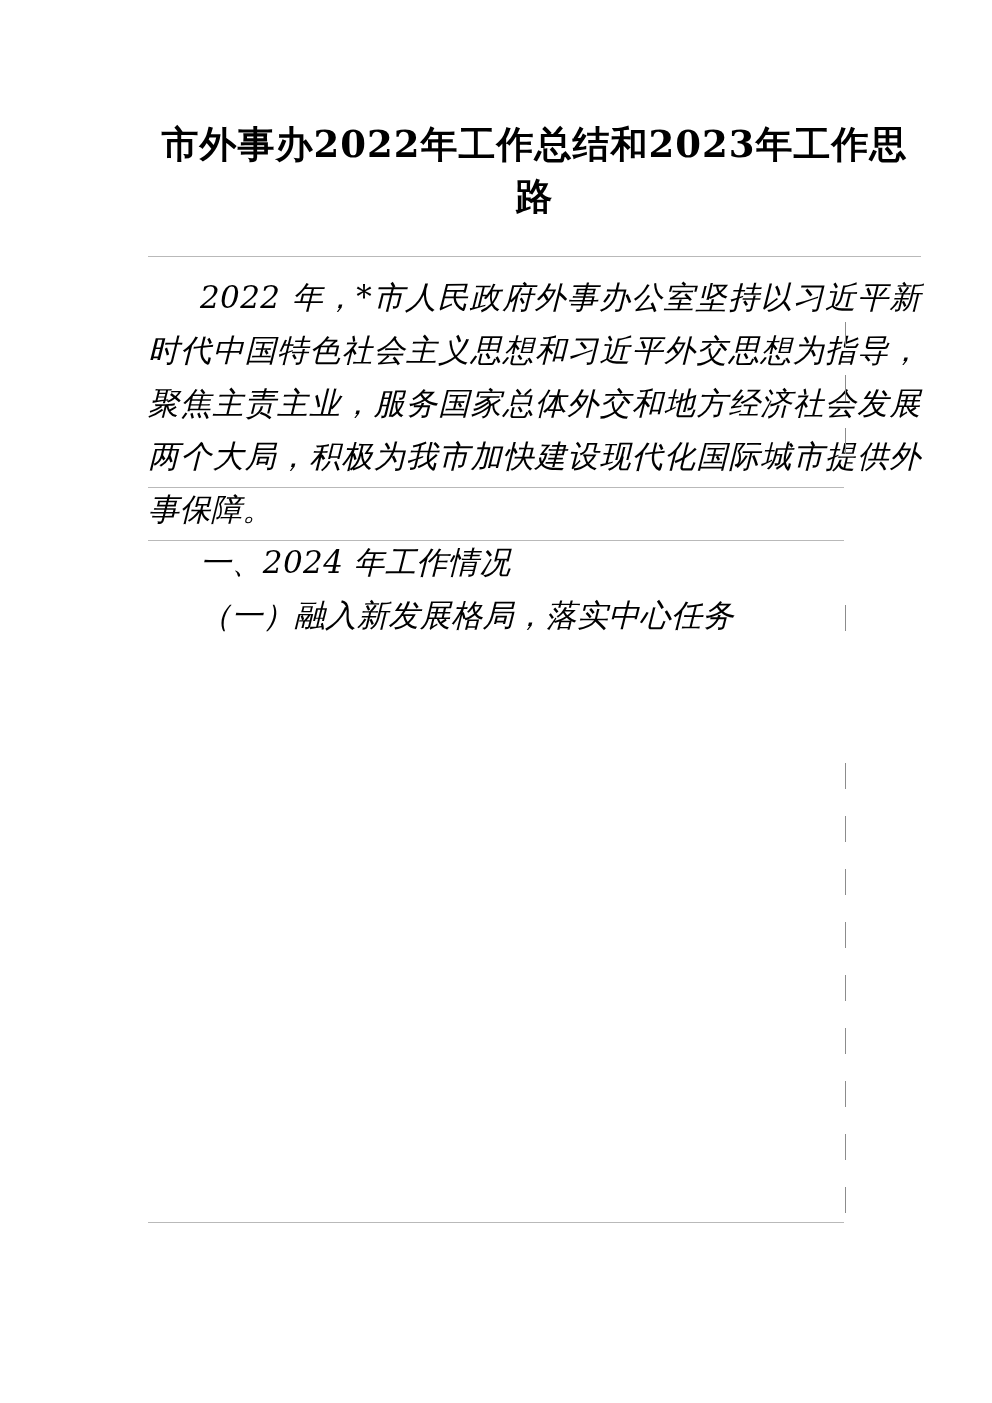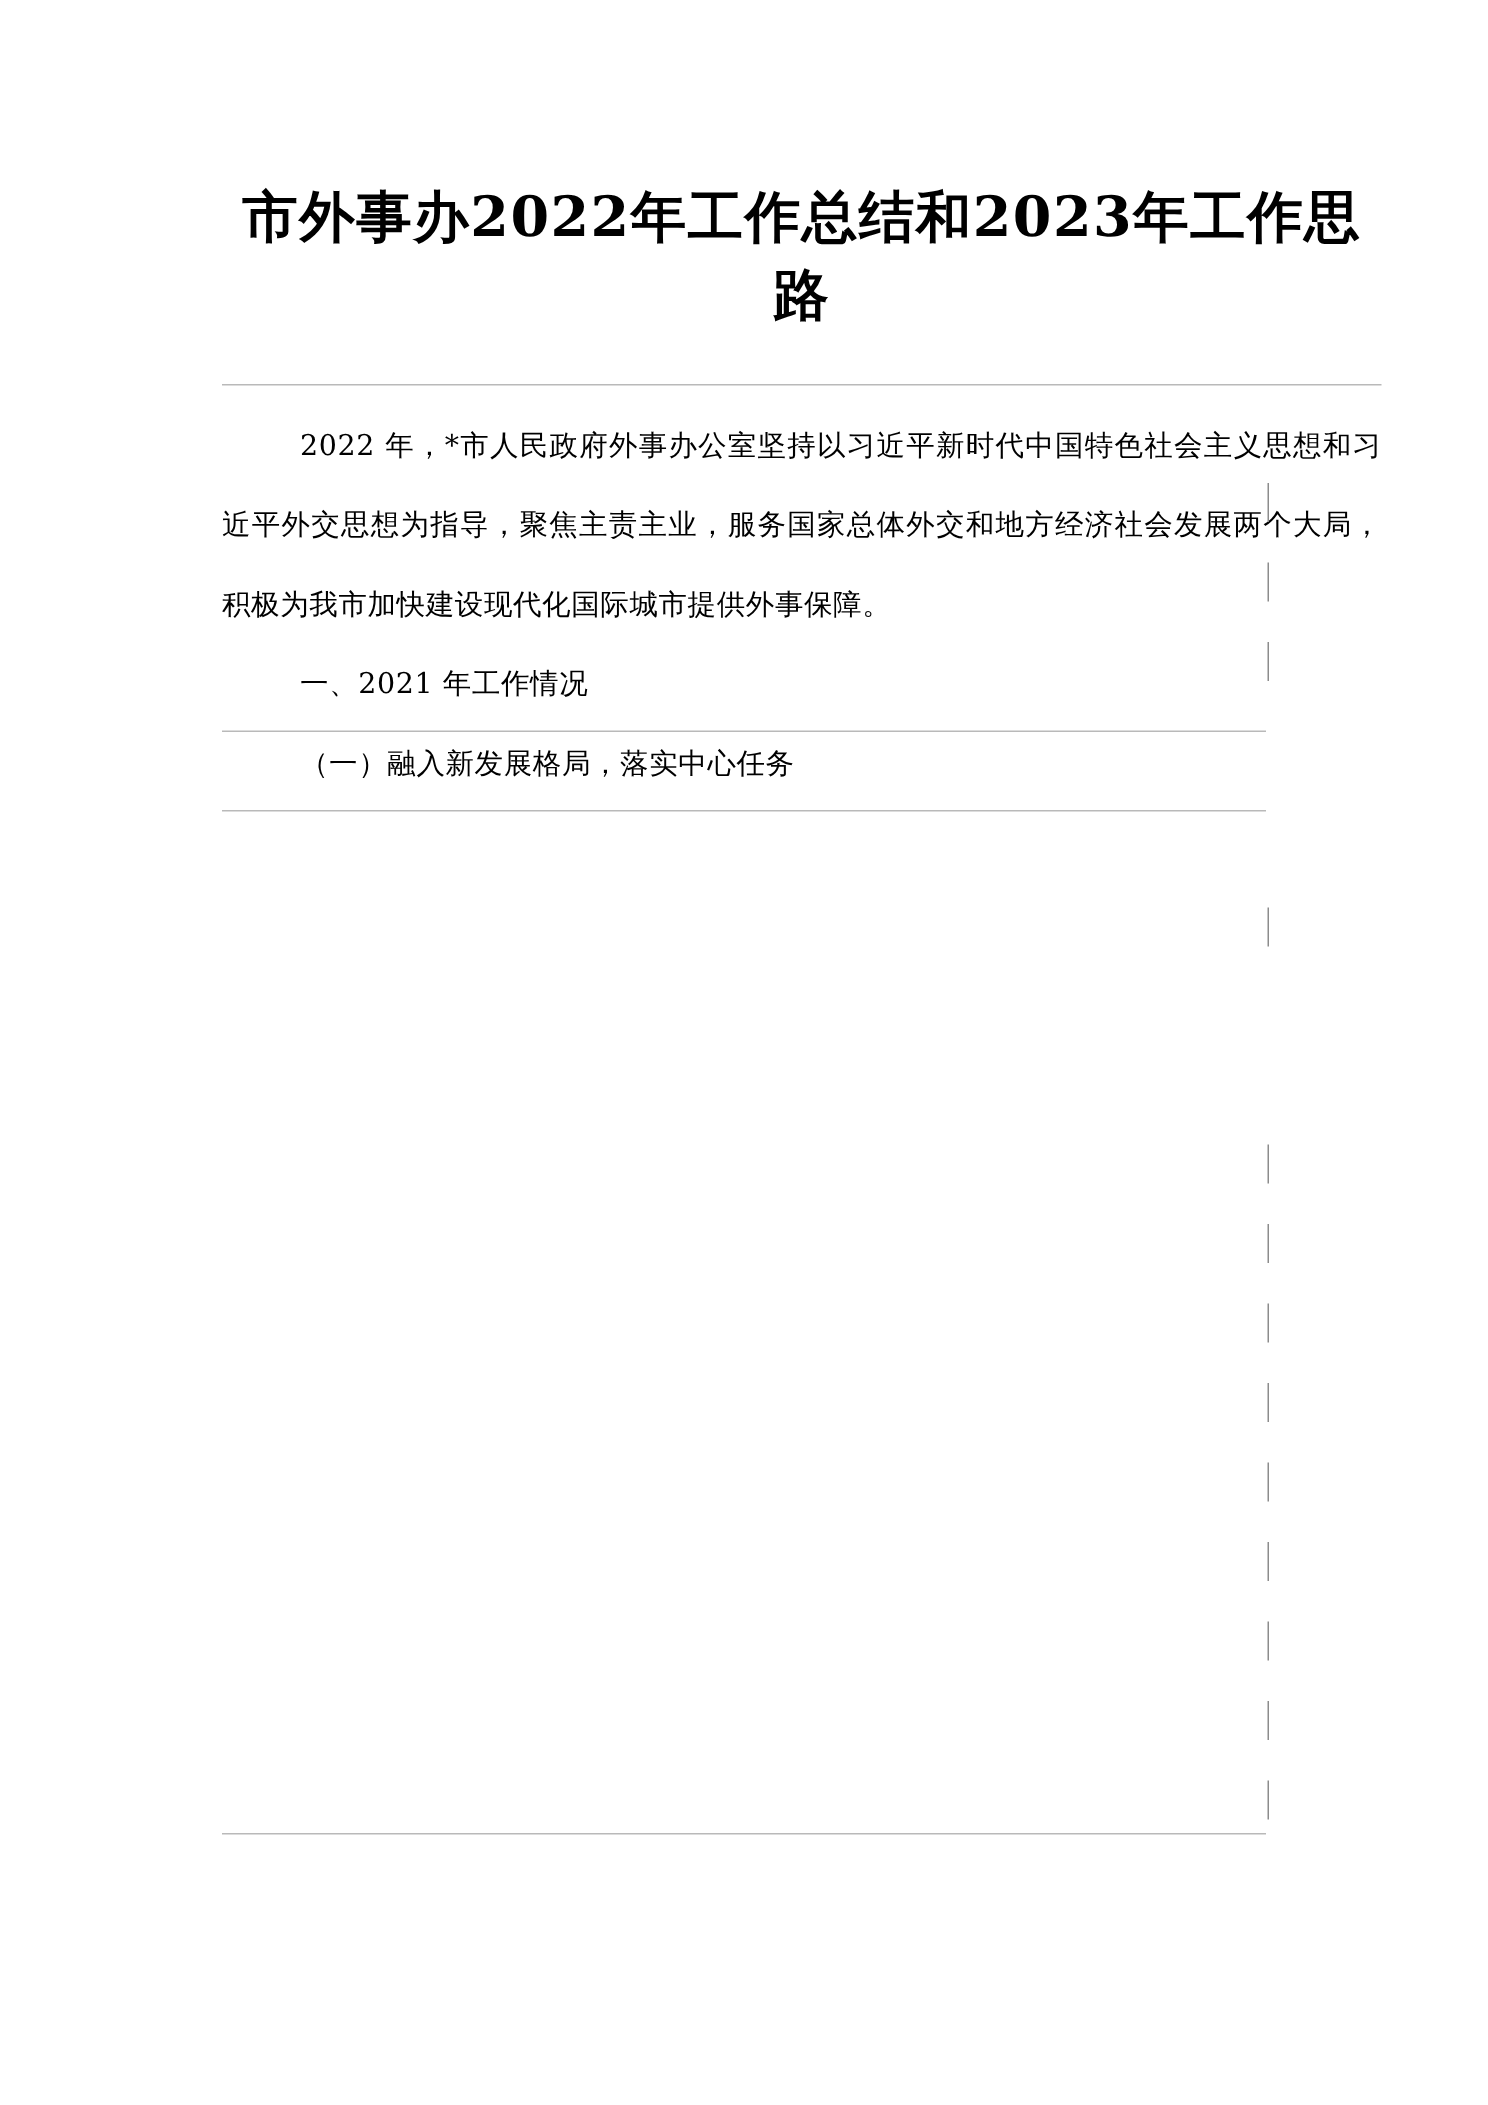--- a/index.html
+++ b/index.html
@@ -32,26 +32,27 @@
     padding: 0 6px;
     color: #000;
   }
   .rule {
     border: 0;
     border-top: 1px solid #b9b9b9;
     margin: 0 0 14px 0;
     width: 100%;
   }
   .body-text {
-    font-size: 19px;
+    font-size: 31px;
     line-height: 53px;
     text-align: justify;
     text-justify: inter-ideograph;
     margin: 0;
     letter-spacing: 0.4px;
+    font-style: italic;
   }
   .body-text.indent {
     text-indent: 52px;
   }
   .edge-marks {
     position: absolute;
     left: 0;
     top: 0;
     width: 992px;
     height: 1403px;
@@ -73,21 +74,21 @@
 </head>
 <body>
 
 <div class="page">
 
   <h1 class="doc-title">市外事办2022年工作总结和2023年工作思路</h1>
 
   <hr class="rule">
 
   <p class="body-text indent">2022 年，*市人民政府外事办公室坚持以习近平新时代中国特色社会主义思想和习近平外交思想为指导，聚焦主责主业，服务国家总体外交和地方经济社会发展两个大局，积极为我市加快建设现代化国际城市提供外事保障。</p>
-  <p class="body-text indent">一、2021 年工作情况</p>
+  <p class="body-text indent">一、2024 年工作情况</p>
   <p class="body-text indent">（一）融入新发展格局，落实中心任务</p>
 
   <div class="edge-marks">
     <div class="edge-mark" style="left:845px; top:322px;"></div>
     <div class="edge-mark" style="left:845px; top:375px;"></div>
     <div class="edge-mark" style="left:845px; top:428px;"></div>
     <div class="edge-mark" style="left:845px; top:605px;"></div>
     <div class="edge-mark" style="left:845px; top:763px;"></div>
     <div class="edge-mark" style="left:845px; top:816px;"></div>
     <div class="edge-mark" style="left:845px; top:869px;"></div>

